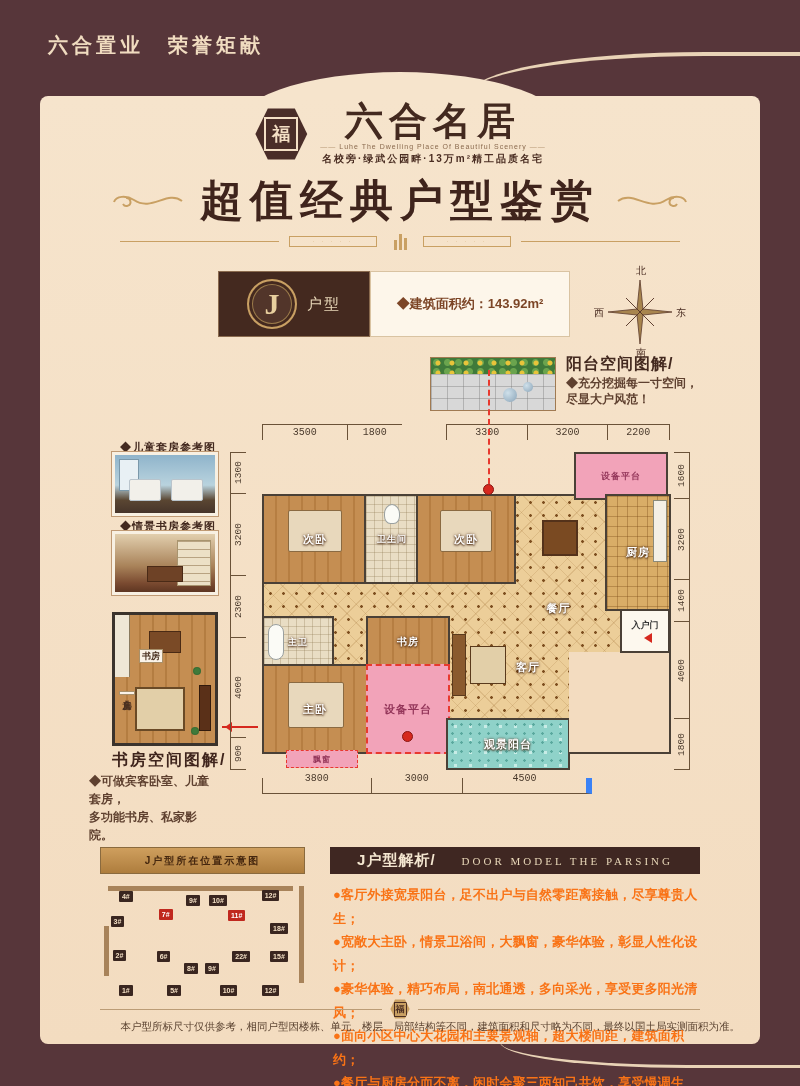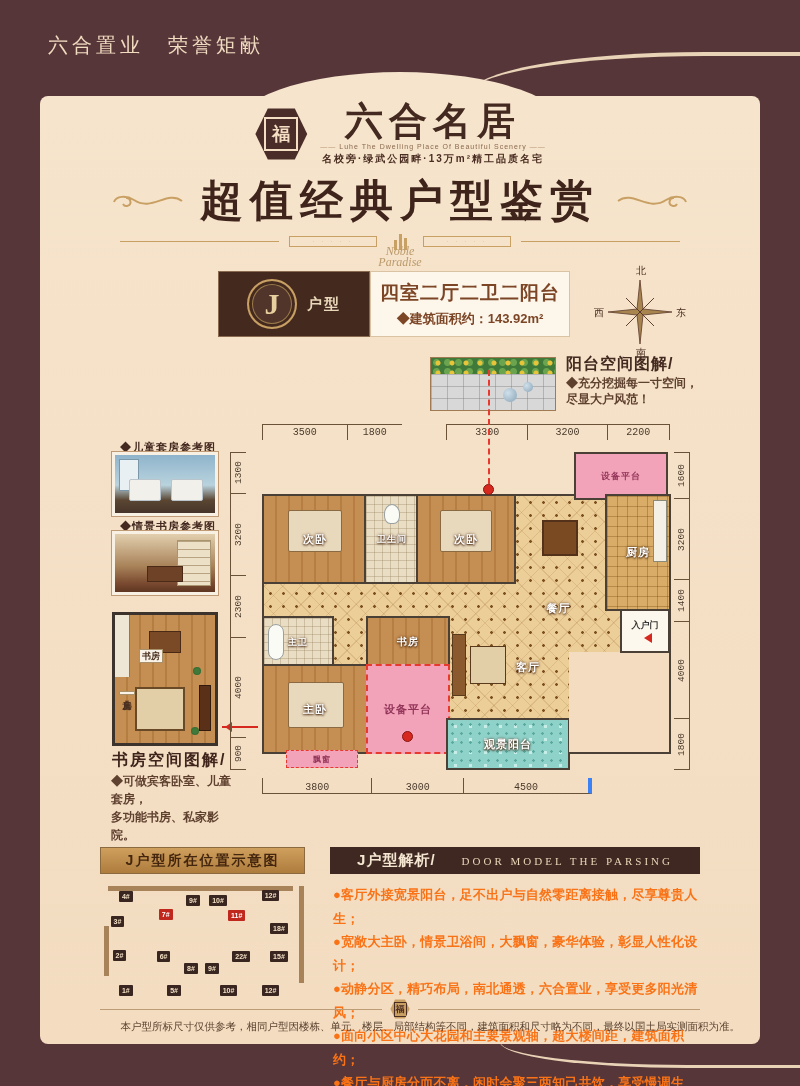--- a/index.html
+++ b/index.html
@@ -2,21 +2,21 @@
 <html><head>
 <meta charset="utf-8">
 <style>
   html,body{margin:0;padding:0;}
   body{width:800px;height:1086px;background:#57363a;position:relative;overflow:hidden;
        font-family:"Liberation Sans",sans-serif;}
   #page{position:absolute;inset:0;}
   .abs{position:absolute;box-sizing:border-box;}
 
   
-  .slogan{left:48px;top:32px;font-size:20px;font-weight:normal;color:#f0dcc0;letter-spacing:4px;}
+  .slogan{left:48px;top:32px;font-size:20px;font-weight:bold;color:#f0dcc0;letter-spacing:4px;}
   .swoosh-top{right:0;top:52px;width:330px;height:42px;border-top:4px solid #e9d3b6;
               border-radius:100% 0 0 0/140% 0 0 0;}
   .swoosh-bottom{right:0;bottom:18px;width:300px;height:26px;border-bottom:3px solid #e9d3b6;
               border-radius:0 0 0 100%/0 0 0 160%;}
 
   
   .panel{left:40px;top:96px;width:720px;height:948px;border-radius:8px;
          background:linear-gradient(180deg,#f6e4cc,#f3dcc0);}
   .arch{left:230px;top:72px;width:340px;height:60px;background:#f6e4cc;
         border-radius:170px 170px 0 0/60px 60px 0 0;}
@@ -51,21 +51,21 @@
   .script{left:0;top:246px;width:800px;text-align:center;font-family:"Liberation Serif",serif;
        font-style:italic;color:#bb9a6a;font-size:12px;line-height:11px;}
 
   
   .j-badge{left:218px;top:271px;width:152px;height:66px;background:#44291f;border:1px solid #8a6a4e;
        display:flex;align-items:center;justify-content:center;gap:10px;}
   .medallion{width:46px;height:46px;border-radius:50%;border:2px solid #c9a063;
        box-shadow:inset 0 0 0 3px #44291f,inset 0 0 0 4px #9a7a4a;background:#52352a;
        display:flex;align-items:center;justify-content:center;}
   .medallion span{font-family:"Liberation Serif",serif;font-size:30px;color:#e8cf9e;font-weight:bold;}
-  .j-type{color:#e8d7b8;font-size:15px;font-weight:bold;letter-spacing:2px;}
+  .j-type{color:#e8d7b8;font-size:15px;font-weight:normal;letter-spacing:2px;}
   .unit-info{left:370px;top:271px;width:200px;height:66px;background:#fdf6ea;border:1px solid #d9c3a2;
        display:flex;flex-direction:column;align-items:center;justify-content:center;gap:4px;}
   .unit-rooms{font-size:19px;font-weight:bold;color:#7c4526;letter-spacing:1px;}
   .unit-area{font-size:13px;font-weight:bold;color:#7c4526;}
 
   
   .compass{left:592px;top:264px;width:96px;height:96px;}
   .compass .pt{position:absolute;font-size:10px;color:#4a2d22;}
   .compass .n{left:44px;top:0;} .compass .s{left:44px;bottom:0;}
   .compass .w{left:2px;top:42px;} .compass .e{right:2px;top:42px;}
@@ -114,22 +114,22 @@
       border-right:7px solid #d6281e;}
   .frag-caption{font-size:16px;font-weight:bold;color:#3f241c;letter-spacing:2px;}
   .frag-note{font-size:12px;font-weight:bold;color:#5f4130;line-height:18px;}
 
   
   .dims{position:absolute;display:flex;font-family:Liberation Mono, monospace;}
   .dims .seg{display:flex;justify-content:center;position:relative;}
   .dims .seg i{font-style:normal;font-size:10px;color:#4a3a2c;white-space:nowrap;}
   .dims.h.top .seg{border-top:1px solid #6a5238;border-left:1px solid #6a5238;align-items:flex-start;padding-top:2px;}
   .dims.h.top .seg:last-child{border-right:1px solid #6a5238;}
-  .dims.h.bottom .seg{border-bottom:1px solid #6a5238;border-left:1px solid #6a5238;align-items:flex-end;padding-bottom:0;}
-  .dims.h.bottom .seg:last-child{border-right:4px solid #3b82f6;}
+  .dims.h.bottom .seg{border-bottom:1px solid #6a5238;border-left:1px solid #6a5238;align-items:flex-end;padding-bottom:9px;}
+  .dims.h.bottom .seg:last-child{border-right:6px solid #3b82f6;}
   .dims.v{flex-direction:column;}
   .dims.v .seg{align-items:center;}
   .dims.v .seg i{transform:rotate(-90deg);font-size:9.5px;}
   .dims.v.left .seg{border-left:1px solid #6a5238;border-top:1px solid #6a5238;}
   .dims.v.left .seg:last-child{border-bottom:1px solid #6a5238;}
   .dims.v.right .seg{border-right:1px solid #6a5238;border-top:1px solid #6a5238;}
   .dims.v.right .seg:last-child{border-bottom:1px solid #6a5238;}
 
   
   .plan{left:262px;top:452px;width:408px;height:318px;}
@@ -159,21 +159,21 @@
   .dtable{background:#7a4a22;border:2px solid #54321a;}
   .sofa{background:#8a5a2e;border:1px solid #5a3a1c;}
   .entrybox{background:#fdf8ee;border:2px solid #4a4036;display:flex;flex-direction:column;
       align-items:center;justify-content:center;gap:1px;}
   .entrybox .txt{font-size:9px;font-weight:bold;color:#333;}
   .entrybox .arr{width:0;height:0;border:5px solid transparent;border-right:8px solid #d6281e;}
 
   
   .bar-left{left:100px;top:847px;width:205px;height:27px;background:linear-gradient(#cf9f5e,#ae7d3d);
       border:1px solid #8a6a3e;display:flex;align-items:center;justify-content:center;
-      font-size:14px;font-weight:bold;color:#44260e;letter-spacing:2px;}
+      font-size:10px;font-weight:bold;color:#44260e;letter-spacing:2px;}
   .bar-right{left:330px;top:847px;width:370px;height:27px;background:#3f2722;display:flex;align-items:center;
       justify-content:center;gap:26px;}
   .bar-right .cn{color:#f4e6d0;font-size:15px;font-weight:bold;letter-spacing:1px;}
   .bar-right .en{color:#e8d7b8;font-size:11px;font-family:"Liberation Serif",serif;letter-spacing:3px;}
 
   .site-plan{left:100px;top:884px;width:210px;height:118px;}
   .road{position:absolute;background:#a8835a;}
   .bld{position:absolute;background:#3a2620;color:#f4e0c5;font-size:7px;font-weight:bold;
       padding:2px 3px;line-height:7px;border-radius:1px;}
   .bld.red{background:#c0281e;color:#fff;}
@@ -230,33 +230,28 @@
     <span class="line"></span>
       <span class="cap">· · · · ·</span>
     <span class="mini-gate">
       <i style="height:10px"></i>
         <i style="height:16px"></i>
         <i style="height:12px"></i>
       </span>
     <span class="cap">· · · · ·</span>
       <span class="line"></span>
   </div>
-  <div class="abs script">
-    <div>Noble</div>
-    <div>Paradise</div>
-  </div>
 
   <div class="abs j-badge">
     <div class="medallion">
       <span>J</span>
     </div>
     <span class="j-type">户型</span>
   </div>
   <div class="abs unit-info">
-    <div class="unit-rooms">四室二厅二卫二阳台</div>
     <div class="unit-area">◆建筑面积约：143.92m²</div>
   </div>
 
   <div class="abs compass">
     <svg width="96" height="96" viewBox="0 0 96 96">
       <g fill="#a8854e" stroke="#5a3a2c" stroke-width="0.8">
         <polygon points="48,16 51,45 48,48 45,45"></polygon>
           <polygon points="48,80 45,51 48,48 51,51"></polygon>
         <polygon points="16,48 45,45 48,48 45,51"></polygon>
           <polygon points="80,48 51,51 48,48 51,45"></polygon>
@@ -303,21 +298,21 @@
     <div class="frag-desk"></div>
     <div class="chip" style="left:24px;top:34px;">书房</div>
     <div class="frag-bed"></div>
     <div class="chip" style="left:4px;top:76px;writing-mode:vertical-rl;">儿童房</div>
     <div class="frag-tv"></div>
     <div class="plant" style="right:14px;top:52px;"></div>
     <div class="plant" style="right:16px;bottom:8px;"></div>
   </div>
   <div class="abs red-arrow" style="left:222px;top:726px;width:36px;"></div>
   <div class="abs frag-caption" style="left:112px;top:750px;">书房空间图解/</div>
-  <div class="abs frag-note" style="left:111px;top:772px;width:130px;">
+  <div class="abs frag-note" style="left:89px;top:772px;width:130px;">
     <div>◆可做宾客卧室、儿童套房，</div>
     <div>多功能书房、私家影院。</div>
   </div>
 
   <div class="dims h top" style="left:262px;top:424px;width:408px;height:16px;">
       <span class="seg" style="flex-grow: 3500;">
         <i>3500</i>
       </span>
       <span class="seg" style="flex-grow: 1800;">
         <i>1800</i>
@@ -468,21 +463,21 @@
       <div class="bld" style="left: 50%; top: 67%;">9#</div>
       <div class="bld" style="left: 9%; top: 86%;">1#</div>
       <div class="bld" style="left: 32%; top: 86%;">5#</div>
       <div class="bld" style="left: 57%; top: 86%;">10#</div>
       <div class="bld" style="left: 77%; top: 86%;">12#</div>
     </div>
 
   <div class="abs bullets">
     <div class="bullet">●客厅外接宽景阳台，足不出户与自然零距离接触，尽享尊贵人生；</div>
     <div class="bullet">●宽敞大主卧，情景卫浴间，大飘窗，豪华体验，彰显人性化设计；</div>
-    <div class="bullet">●动静分区，精巧布局，南北通透，六合置业，享受更多阳光清风；</div>
+    <div class="bullet">●豪华体验，精巧布局，南北通透，多向采光，享受更多阳光清风；</div>
     <div class="bullet">●面向小区中心大花园和主要景观轴，超大楼间距，建筑面积约；</div>
     <div class="bullet">●餐厅与厨房分而不离，闲时会聚三两知己共饮，享受慢调生活。</div>
   </div>
 
   <div class="abs seal-divider">
     <span class="ln"></span>
     <span class="seal">
         <i>福</i>
       </span>
     <span class="ln"></span>

